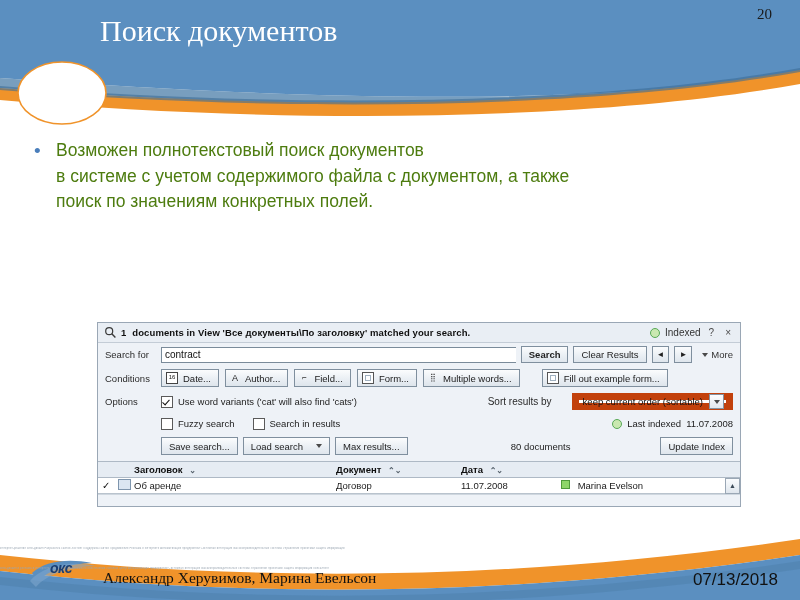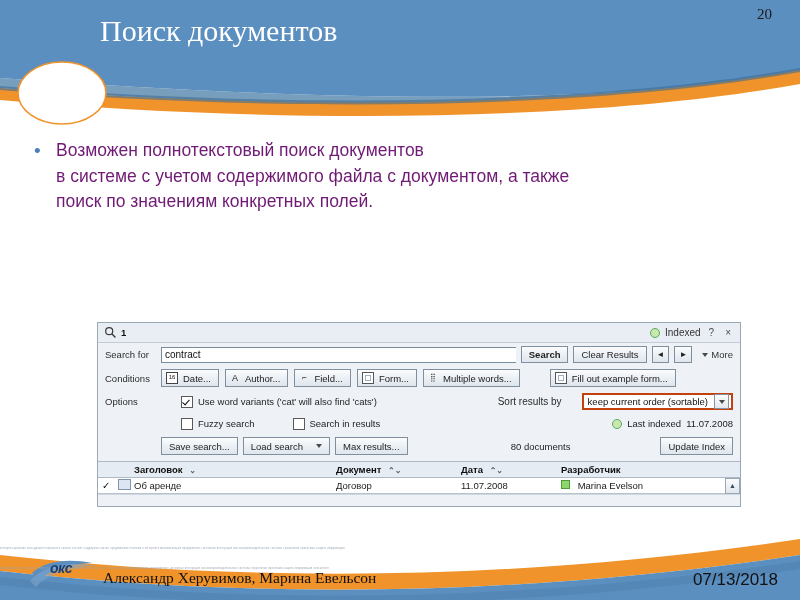--- a/index.html
+++ b/index.html
@@ -59,21 +59,21 @@
     font-size: 19px;
     line-height: 26px;
     width: 22px;
     flex: 0 0 22px;
     text-align: left;
     padding-left: 2px;
   }
   .bullet-text {
     font-size: 17.5px;
     line-height: 25.5px;
-    color: #701a75;
+    color: #4d7c0f;
     white-space: pre-line;
   }
 
   
   .panel {
     position: absolute;
     left: 97px;
     top: 322px;
     width: 644px;
     border: 1px solid #9aa7b5;
@@ -248,25 +248,25 @@
     content: "";
     position: absolute;
     left: 2px; top: 1px;
     width: 3px; height: 6px;
     border: solid #111;
     border-width: 0 1.6px 1.6px 0;
     transform: rotate(42deg);
   }
   .opt-label { font-size: 9.5px; color: #232323; margin-right: 18px; }
 
-  .split-left { display: flex; align-items: center; flex: 0 0 auto; margin-left: 20px; }
+  .split-left { display: flex; align-items: center; flex: 0 0 auto; }
   .split-right { display: flex; align-items: center; margin-left: auto; }
 
   .sel {
-    border: 2px solid #c2410c;
+    border: 7px solid #c2410c;
     background: #fff;
     height: 17px;
     min-width: 150px;
     font-size: 9.5px;
     color: #111;
     display: inline-flex;
     align-items: center;
     padding: 0 2px 0 4px;
     box-sizing: border-box;
     justify-content: space-between;
@@ -439,20 +439,21 @@
 </div>
 
 <div class="panel">
 
   <div class="panel-status">
     <svg class="mag-icon" viewBox="0 0 16 16">
       <circle cx="6.4" cy="6.4" r="4.3" fill="none" stroke="#3a3a3a" stroke-width="1.5"></circle>
       <line x1="9.6" y1="9.6" x2="14" y2="14.2" stroke="#3a3a3a" stroke-width="1.7"></line>
     </svg>
     <span class="status-count">1</span>
+    <span class="status-text">documents in View 'Все документы\По заголовку' matched your search.</span>
     <span class="status-right">
       <span class="led"></span>
       <span class="indexed-label">Indexed</span>
       <span class="help-btn">?</span>
       <span class="close-btn">×</span>
     </span>
   </div>
 
   <div class="prow">
     <span class="rowlabel">Search for</span>
@@ -488,21 +489,21 @@
     <span class="cbtn">
       <span class="gly gly-form"></span>
       <span>Form...</span>
     </span>
 
     <span class="cbtn">
       <span class="gly" style="text-align:center;font-size:8px;line-height:10px;color:#333;">⣿</span>
       <span>Multiple words...</span>
     </span>
 
-    <span class="cbtn" style="margin-left:24px;">
+    <span class="cbtn" style="margin-left:16px;">
       <span class="gly gly-example"></span>
       <span>Fill out example form...</span>
     </span>
   </div>
 
   <div class="prow">
     <span class="rowlabel">Options</span>
     <span class="split-left">
       <span class="cbox checked"></span>
       <span class="opt-label">Use word variants ('cat' will also find 'cats')</span>
@@ -559,23 +560,20 @@
       <span>Заголовок</span>
       <span class="sort-mark">⌄</span>
     </span>
     <span class="col-doc">
       <span>Документ</span>
       <span class="sort-mark">⌃⌄</span>
     </span>
     <span class="col-date">
       <span>Дата</span>
       <span class="sort-mark">⌃⌄</span>
-    </span>
-    <span class="col-dev">
-      <span>Разработчик</span>
     </span>
   </div>
 
   <div class="res-row">
     <span class="col-check row-check">✓</span>
     <span class="col-icon"><span class="doc-icon"></span></span>
     <span class="col-title">Об аренде</span>
     <span class="col-doc">Договор</span>
     <span class="col-date">11.07.2008</span>
     <span class="col-dev">

